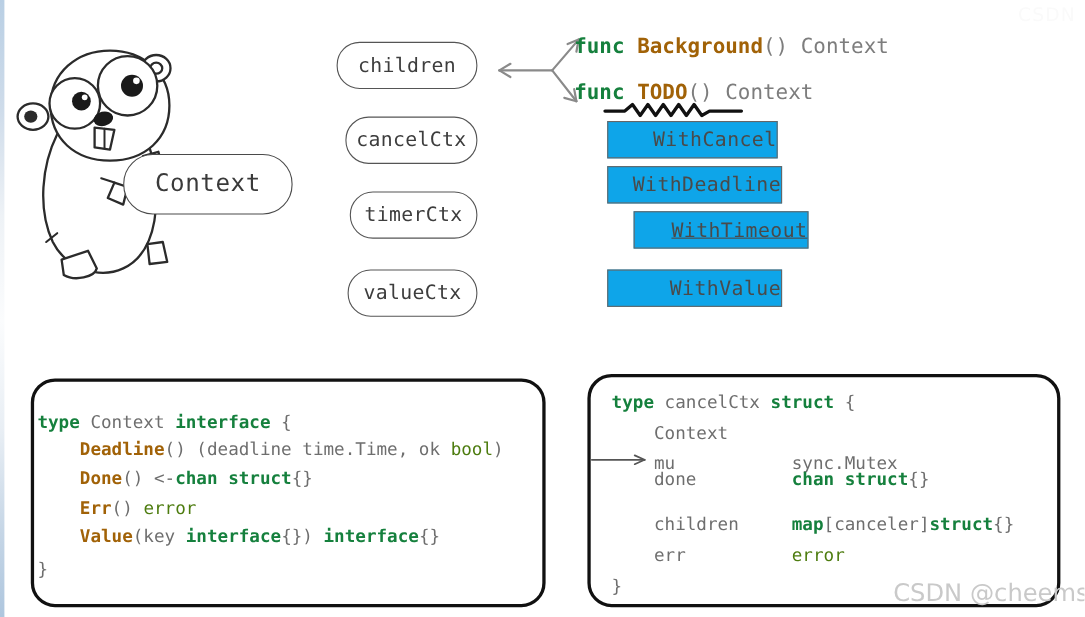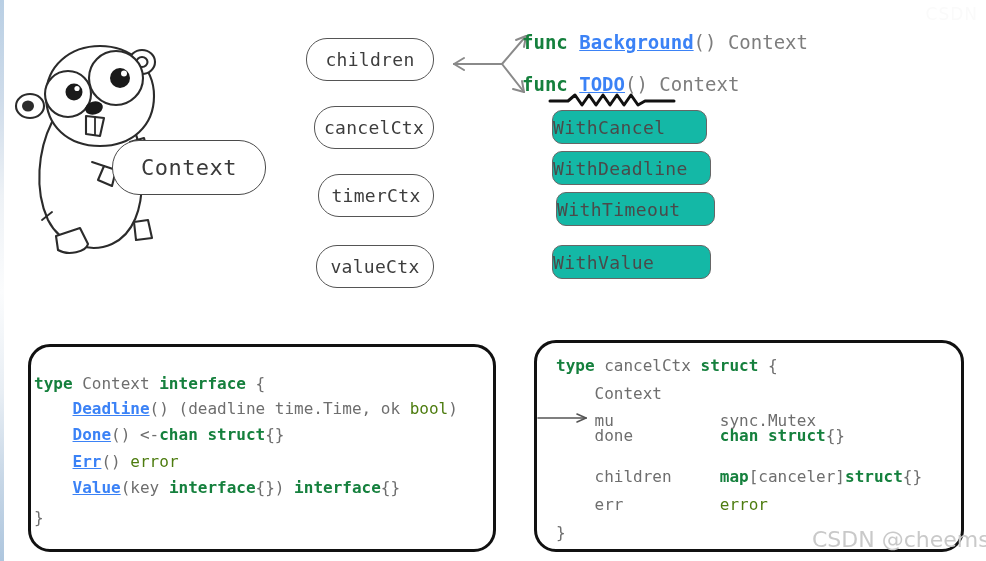--- a/index.html
+++ b/index.html
@@ -71,41 +71,41 @@
   .connector svg { display:block; }
 
   
   .func-line {
     position: absolute;
     white-space: nowrap;
     font-size: 19px;
     font-weight: bold;
   }
   .kw-green  { color: #15803d; font-weight: bold; }
-  .kw-blue   { color: #3b82f6; font-weight: bold; text-decoration: underline; }
+  .kw-blue   { color: #a16207; font-weight: bold; }
   .kw-purple { color: #4d7c0f; font-weight: normal; margin-top: 32px; }
   .plain     { color: #7d7d7d; font-weight: normal; }
   .plain-dk  { color: #6e6e6e; font-weight: normal; }
 
   .squiggle {
     position: absolute;
     left: 548px; top: 92px;
     width: 128px; height: 14px;
   }
 
   
   .with-box {
     position: absolute;
     height: 32px;
     border: 1.5px solid #666;
-    border-radius: 10px;
-    background: #14b8a6;
+    border-radius: 0;
+    background: #0ea5e9;
     display: flex;
     align-items: center;
-    justify-content: flex-start;
+    justify-content: flex-end;
     font-size: 18px;
     color: #4a4a4a;
     letter-spacing: 0.4px;
     white-space: nowrap;
   }
 
   
   .code-block {
     position: absolute;
     border: 3px solid #111;
@@ -235,21 +235,21 @@
       <path d="M2,8 L20,8 L27,2 L34,12 L41,2 L48,12 L55,2 L62,12 L69,2 L76,12 L83,2 L90,12 L97,8 L126,8"></path>
     </svg>
   </div>
 
   <div class="with-box" style="left:552px; top:110px; width:153px;">
     <span>WithCancel</span>
   </div>
   <div class="with-box" style="left:552px; top:151px; width:157px;">
     <span>WithDeadline</span>
   </div>
-  <div class="with-box" style="left:556px; top:192px; width:157px;">
+  <div class="with-box" style="left:576px; top:192px; width:157px;text-decoration:underline;">
     <span>WithTimeout</span>
   </div>
   <div class="with-box" style="left:552px; top:245px; width:157px;">
     <span>WithValue</span>
   </div>
 
   <div class="code-block" style="left:28px; top:344px; width:468px; height:208px;"></div>
   <div id="iface-lines">
       <div class="code-line" style="left: 34px; top: 376px;"><span class="kw-green">type </span><span class="plain-dk">Context </span><span class="kw-green">interface </span><span class="plain-dk">{</span></div>
       <div class="code-line" style="left: 34px; top: 401px;"><span class="plain-dk">    </span><span class="kw-blue">Deadline</span><span class="plain-dk">() (deadline time.Time, ok </span><span class="kw-purple">bool</span><span class="plain-dk">)</span></div>

